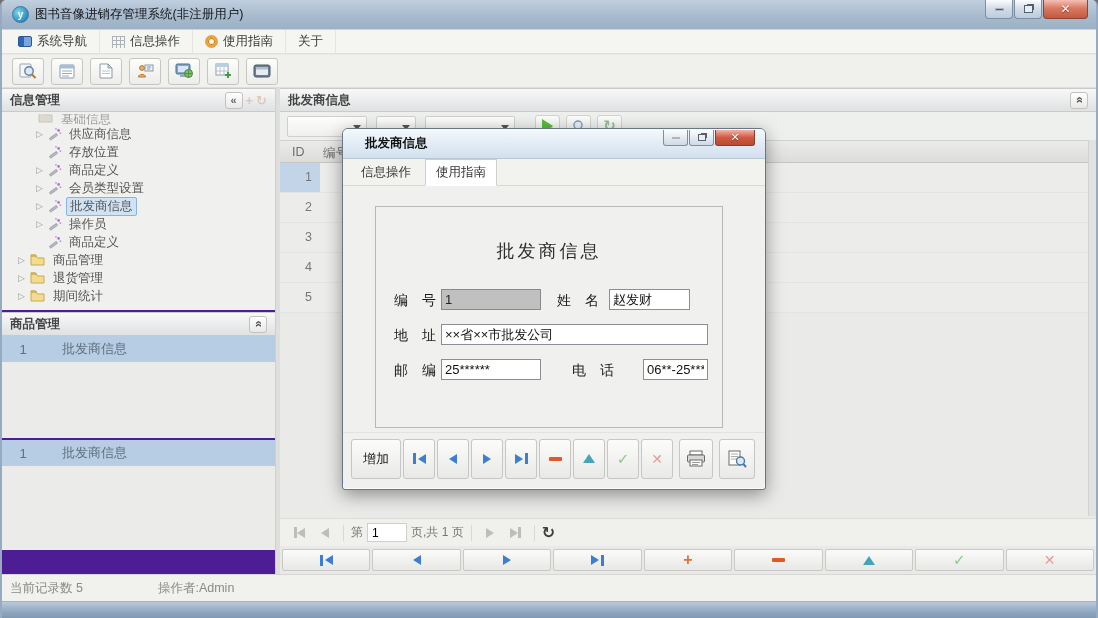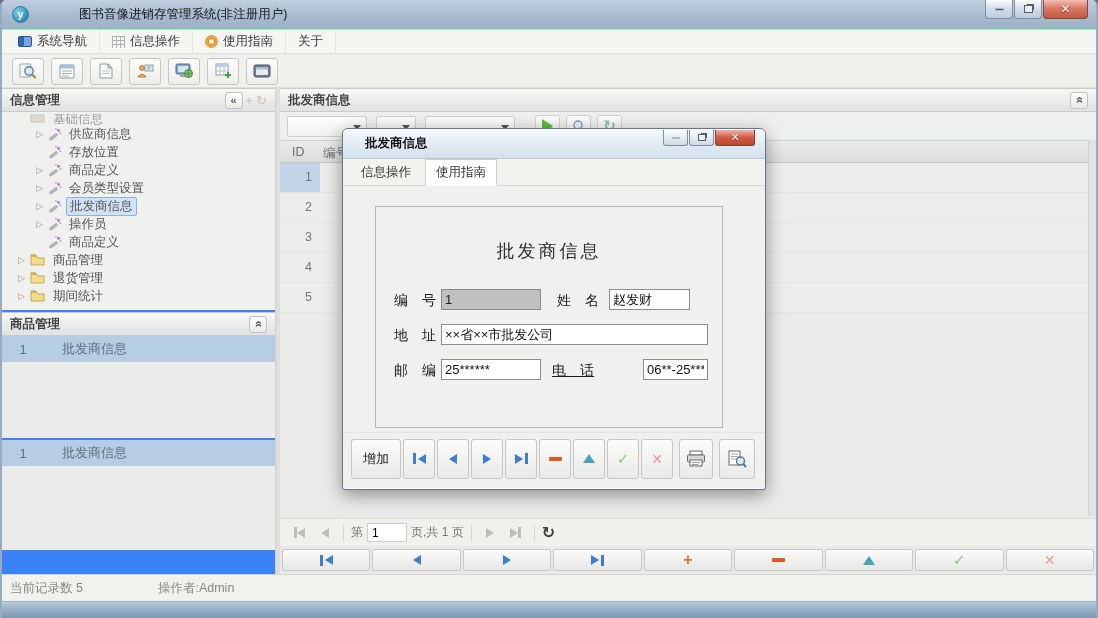--- a/index.html
+++ b/index.html
@@ -9,21 +9,21 @@
             border-left:2px solid #96abc2; border-right:2px solid #96abc2; border-radius:6px 6px 0 0; }
 
   
   .titlebar { position:absolute; left:0; top:0; width:100%; height:30px;
     background:linear-gradient(#c0cfdf,#a6b9cc 60%,#9db1c6); border-bottom:1px solid #8fa;
     border-radius:5px 5px 0 0; display:flex; align-items:center; padding:0 6px; }
   .app-icon { width:17px; height:17px; margin:0 6px 0 4px; border-radius:50%;
     background:radial-gradient(circle at 35% 35%, #7fd4e8, #2a8fc0 70%, #1a6e9e);
     border:1px solid #3a7a9c; display:flex; align-items:center; justify-content:center;
     color:#fff; font-size:10px; font-weight:bold; }
-  .title-text { font-size:12.5px; color:#14161a;margin-left:44px; }
+  .title-text { font-size:12.5px; color:#14161a; }
   .win-controls { position:absolute; right:8px; top:0; display:flex; }
   .win-btn { height:19px; border:1px solid #7e8f9f; border-top:none; border-radius:0 0 4px 4px;
     background:linear-gradient(#fcfdfe,#d4deea 45%,#bccbdb); display:flex; align-items:center; justify-content:center;
     margin-left:1px; cursor:default; }
   .win-btn.min,.win-btn.max { width:28px; }
   .win-btn.close { width:45px; background:linear-gradient(#f4c0b4,#d97a62 45%,#c25a42); border-color:#8d4434; }
   .g-min { width:9px; height:3px; background:#54606c; border:1px solid #fff8; }
   .g-restore { width:9px; height:8px; border:1px solid #54606c; background:#e8eef4; box-shadow:2px -2px 0 -1px #54606c; }
   .g-x { color:#fff; font-size:12px; font-weight:bold; text-shadow:0 1px 1px #803020; }
 
@@ -46,35 +46,35 @@
   .panel-hd { height:24px; background:linear-gradient(#f8f8f7,#dfe1e2); border:1px solid #c8cacb; border-left:none; border-right:none;
     display:flex; align-items:center; padding:0 8px; font-weight:bold; color:#444; font-size:12.5px; }
   .hd-spacer { flex:1; }
   .hd-btn { width:18px; height:17px; border:1px solid #c2c2c0; border-radius:3px; background:linear-gradient(#fff,#e8e8e6);
     display:flex; align-items:center; justify-content:center; color:#666; font-size:11px; }
   .chev-up { display:inline-block; transform:rotate(-90deg); font-size:12px; color:#555; line-height:1; }
   .faded-ico { color:#dcc9bd; font-size:13px; font-weight:bold; margin-left:3px; }
 
   
   .body { position:absolute; left:0; top:88px; width:1094px; height:486px; }
-  .sidebar { position:absolute; left:0; top:0; width:274px; height:486px; background:#3b82f6; border-right:1px solid #cfcfcd; }
+  .sidebar { position:absolute; left:0; top:0; width:274px; height:486px; background:#4c1d95; border-right:1px solid #cfcfcd; }
   .splitter { position:absolute; left:274px; top:0; width:4px; height:486px; background:#dededc; }
   .main { position:absolute; left:278px; top:0; width:816px; height:486px; background:#e9e9e7; }
 
   
   .tree { position:absolute; left:0; top:24px; width:100%; height:198px; background:#f0f0ee; overflow:hidden; padding-top:2px; }
   .tree-row { position:relative; height:18px; display:flex; align-items:center; font-size:12.5px; color:#555; }
   .twisty { position:absolute; font-size:9px; color:#9a9a98; }
   .t1 .twisty { left:16px; } .t2 .twisty { left:34px; }
   .node-ico { position:absolute; width:15px; height:14px; }
   .t1 .node-ico { left:28px; } .t2 .node-ico { left:46px; }
   .t1 .tree-label { margin-left:48px; } .t2 .tree-label { margin-left:64px; }
   .tree-label { padding:0 3px; white-space:nowrap; }
   .tree-row.selected .tree-label { background:#cfe3f5; border:1px solid #8ab4dc; border-radius:2px; }
-  .tree-row.cut { height:11px; overflow:hidden; opacity:.55; }
+  .tree-row.cut { height:11px; overflow:hidden; opacity:.55;margin-left:8px; }
   .tree-row.cut .node-ico { top:-4px; }
 
   
   .side-section { position:absolute; left:0; width:100%; }
   .list-area { background:#ebebe9; }
   .list-row { height:26px; display:flex; align-items:center; background:#b7cde3; color:#5f707f; font-size:13px; }
   .list-idx { width:42px; text-align:center; }
   .list-label { margin-left:18px; }
 
   
@@ -580,21 +580,21 @@
         <span class="f-label" style="left:18px; top:85px;">编　号</span>
         <input class="f-input disabled" style="left: 65px; top: 82px; width: 100px;" value="1">
         <span class="f-label" style="left:181px; top:85px;">姓　名</span>
         <input class="f-input" style="left: 233px; top: 82px; width: 81px;" value="赵发财">
 
         <span class="f-label" style="left:18px; top:120px;">地　址</span>
         <input class="f-input" style="left: 65px; top: 117px; width: 267px;" value="××省××市批发公司">
 
         <span class="f-label" style="left:18px; top:155px;">邮　编</span>
         <input class="f-input" style="left: 65px; top: 152px; width: 100px;" value="25******">
-        <span class="f-label" style="left:176px; top:155px;text-decoration:underline;">电　话</span>
+        <span class="f-label" style="left:196px; top:155px;">电　话</span>
         <input class="f-input" style="left: 267px; top: 152px; width: 65px;" value="06**-25****">
       </div>
     </div>
     <div class="dlg-btnbar">
       <div class="d-btn add">
           <span>增加</span>
         </div>
       <div class="d-btn sq">
           <span class="vbar blue"></span>
           <span class="tr l blue"></span>

